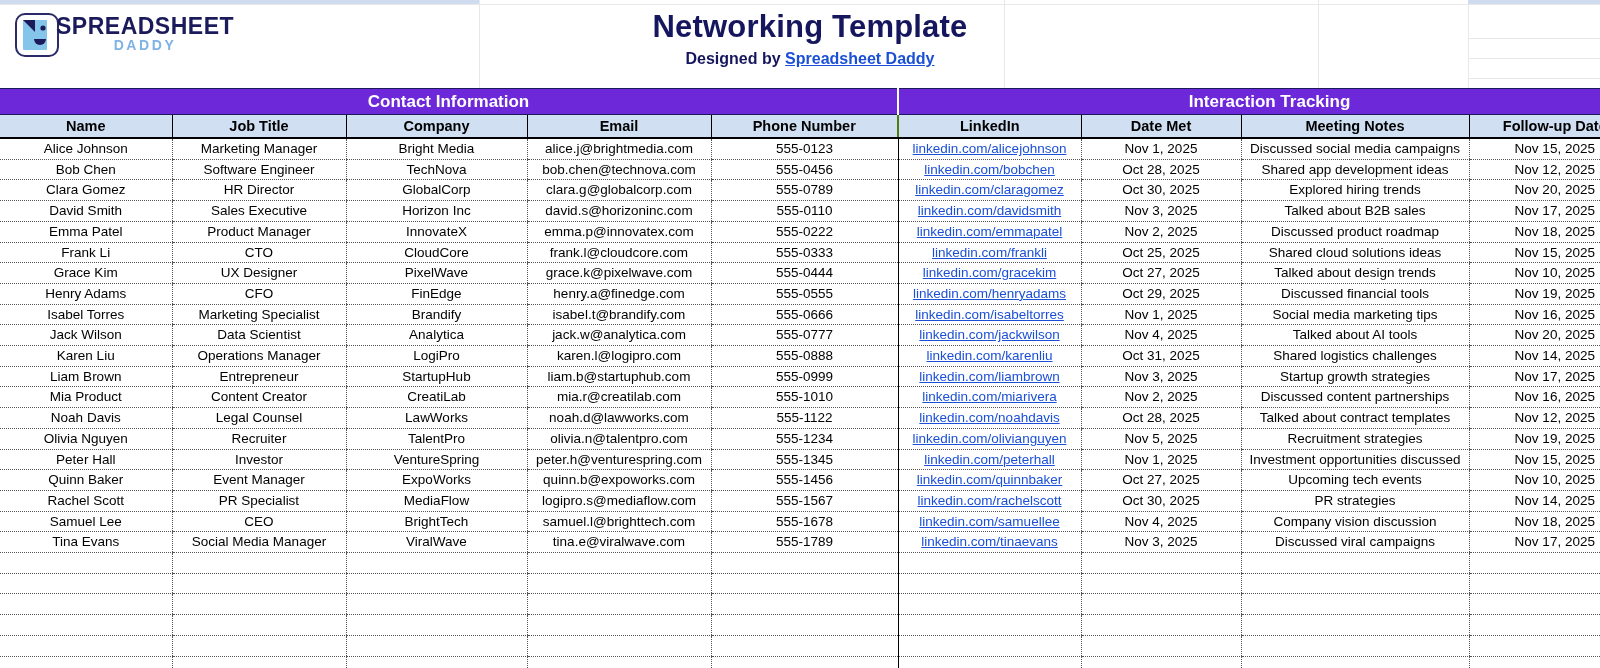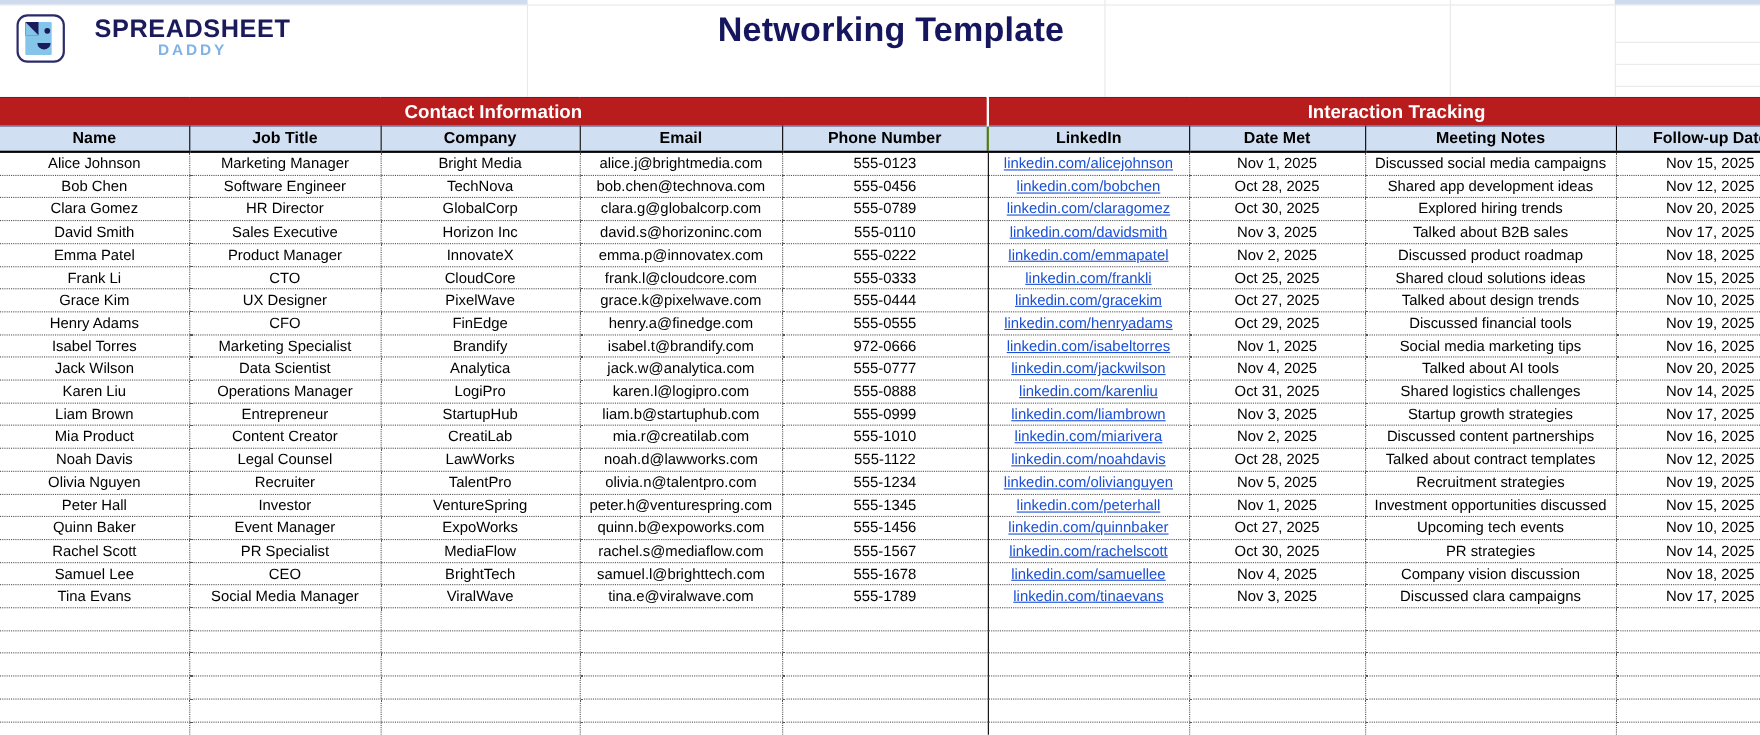--- a/index.html
+++ b/index.html
@@ -48,21 +48,21 @@
     top: 13px;
     width: 44px;
     height: 44px;
     border: 2px solid #2b2b6b;
     border-radius: 10px;
     background: #ffffff;
     box-sizing: border-box;
   }
   .logo-text {
     position: absolute;
-    left: 86px;
+    left: 56px;
     top: 15px;
     line-height: 1;
   }
   .logo-main {
     display: block;
     font-size: 23px;
     font-weight: bold;
     letter-spacing: 0.5px;
     color: #1b1b5c;
   }
@@ -115,21 +115,21 @@
   }
   table.sheet td, table.sheet th {
     padding: 0;
     margin: 0;
     overflow: hidden;
     white-space: nowrap;
   }
 
   
   tr.group-row th {
-    background: #b91c1c;
+    background: #6d28d9;
     color: #ffffff;
     font-size: 17px;
     font-weight: bold;
     height: 25px;
     text-align: center;
     border-top: 1px solid #1b1b5c;
     border-bottom: 1px solid #1b1b5c;
   }
   tr.group-row th.gap {
     border-left: 2px solid #ffffff;
@@ -200,20 +200,21 @@
       <path d="M17 24 L29 24 A6 6 0 0 1 17 24 Z" fill="#1b1b5c"></path>
     </svg>
   </div>
   <div class="logo-text">
     <span class="logo-main">SPREADSHEET</span>
     <span class="logo-sub">DADDY</span>
   </div>
 
   <div class="title-wrap">
     <h1 class="doc-title">Networking Template</h1>
+    <p class="doc-subtitle"><span>Designed by </span><a href="#">Spreadsheet Daddy</a></p>
   </div>
 </div>
 
 <table class="sheet">
   <colgroup>
     <col style="width:172px">
       <col style="width:174px">
       <col style="width:181px">
     <col style="width:184px">
       <col style="width:187px">
@@ -326,21 +327,21 @@
         <td class="sect linkcell"><a href="#">linkedin.com/henryadams</a></td>
         <td>Oct 29, 2025</td>
         <td>Discussed financial tools</td>
         <td>Nov 19, 2025</td>
       </tr>
       <tr class="data-row">
         <td>Isabel Torres</td>
         <td>Marketing Specialist</td>
         <td>Brandify</td>
         <td>isabel.t@brandify.com</td>
-        <td>972-0666</td>
+        <td>555-0666</td>
         <td class="sect linkcell"><a href="#">linkedin.com/isabeltorres</a></td>
         <td>Nov 1, 2025</td>
         <td>Social media marketing tips</td>
         <td>Nov 16, 2025</td>
       </tr>
       <tr class="data-row">
         <td>Jack Wilson</td>
         <td>Data Scientist</td>
         <td>Analytica</td>
         <td>jack.w@analytica.com</td>
@@ -424,21 +425,21 @@
         <td>555-1456</td>
         <td class="sect linkcell"><a href="#">linkedin.com/quinnbaker</a></td>
         <td>Oct 27, 2025</td>
         <td>Upcoming tech events</td>
         <td>Nov 10, 2025</td>
       </tr>
       <tr class="data-row">
         <td>Rachel Scott</td>
         <td>PR Specialist</td>
         <td>MediaFlow</td>
-        <td>rachel.s@mediaflow.com</td>
+        <td>logipro.s@mediaflow.com</td>
         <td>555-1567</td>
         <td class="sect linkcell"><a href="#">linkedin.com/rachelscott</a></td>
         <td>Oct 30, 2025</td>
         <td>PR strategies</td>
         <td>Nov 14, 2025</td>
       </tr>
       <tr class="data-row">
         <td>Samuel Lee</td>
         <td>CEO</td>
         <td>BrightTech</td>
@@ -450,21 +451,21 @@
         <td>Nov 18, 2025</td>
       </tr>
       <tr class="data-row">
         <td>Tina Evans</td>
         <td>Social Media Manager</td>
         <td>ViralWave</td>
         <td>tina.e@viralwave.com</td>
         <td>555-1789</td>
         <td class="sect linkcell"><a href="#">linkedin.com/tinaevans</a></td>
         <td>Nov 3, 2025</td>
-        <td>Discussed clara campaigns</td>
+        <td>Discussed viral campaigns</td>
         <td>Nov 17, 2025</td>
       </tr>
       <tr class="empty-row">
         <td>&nbsp;</td>
         <td>&nbsp;</td>
         <td>&nbsp;</td>
         <td>&nbsp;</td>
         <td>&nbsp;</td>
         <td class="sect">&nbsp;</td>
         <td>&nbsp;</td>

